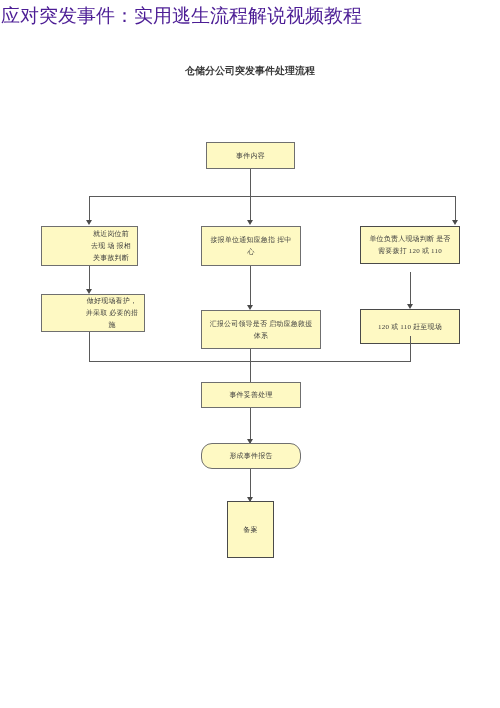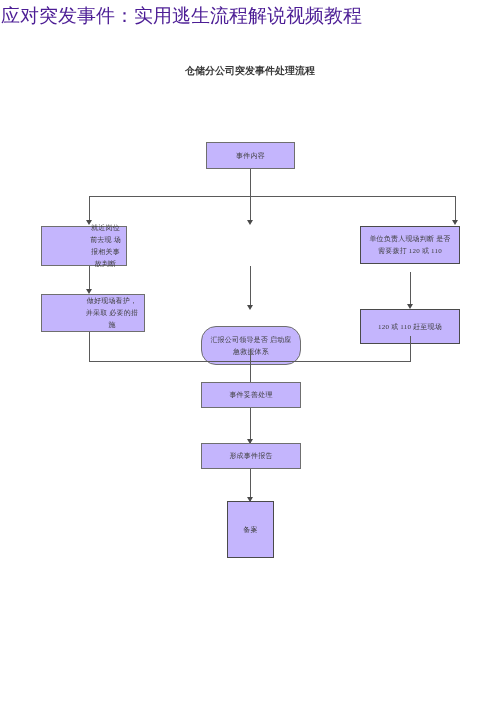--- a/index.html
+++ b/index.html
@@ -51,21 +51,21 @@
     line-height: 14px;
     color: #3a3a3a;
     font-family: "Liberation Serif", "DejaVu Serif", serif;
     font-weight: 700;
   }
 
   
   .node {
     position: absolute;
     box-sizing: border-box;
-    background: #c4b5fd;
+    background: #fef9c3;
     border: 1px solid #6f6f6f;
     color: #3d3d3d;
     font-family: "Liberation Serif", "DejaVu Serif", serif;
     font-size: 7px;
     line-height: 12px;
     display: flex;
     align-items: center;
     justify-content: center;
     text-align: center;
     padding: 2px 5px;
@@ -109,43 +109,46 @@
 
   <div class="ln v" style="left:89px;  top:156px; height:25px;"></div>
   <div class="arrow" style="left:86px; top:180px;"></div>
 
   <div class="ln v" style="left:250px; top:156px; height:25px;"></div>
   <div class="arrow" style="left:247px; top:180px;"></div>
 
   <div class="ln v" style="left:455px; top:156px; height:25px;"></div>
   <div class="arrow" style="left:452px; top:180px;"></div>
 
-  <div class="node" style="left:41px; top:186px; width:86px; height:40px;padding-left:48px;">
+  <div class="node" style="left:41px; top:186px; width:97px; height:40px;padding-left:48px;">
     <span class="txt">就近岗位前去现 场 报相关事故判断</span>
   </div>
 
+  <div class="node" style="left:201px; top:186px; width:100px; height:40px;">
+    <span class="txt">接报单位通知应急指 挥中心</span>
+  </div>
 
   <div class="node strong" style="left:360px; top:186px; width:100px; height:38px;">
     <span class="txt">单位负责人现场判断 是否需要拨打  120 或 110</span>
   </div>
 
   <div class="ln v" style="left:89px;  top:226px; height:25px;"></div>
   <div class="arrow" style="left:86px; top:249px;"></div>
 
   <div class="ln v" style="left:250px; top:226px; height:41px;"></div>
   <div class="arrow" style="left:247px; top:265px;"></div>
 
   <div class="ln v" style="left:410px; top:232px; height:34px;"></div>
   <div class="arrow" style="left:407px; top:264px;"></div>
 
   <div class="node" style="left:41px; top:254px; width:104px; height:38px;padding-left:43px;">
     <span class="txt">做好现场看护， 并采取 必要的措施</span>
   </div>
 
-  <div class="node" style="left:201px; top:286px; width:100px; height:39px;border-radius:15px;">
+  <div class="node" style="left:201px; top:270px; width:120px; height:39px;">
     <span class="txt">汇报公司领导是否 启动应急救援体系</span>
   </div>
 
   <div class="node strong" style="left:360px; top:269px; width:100px; height:35px;">
     <span class="txt">120 或 110 赶至现场</span>
   </div>
 
   <div class="ln v" style="left:89px;  top:292px; height:29px;"></div>
   <div class="ln v" style="left:410px; top:296px; height:25px;"></div>
   <div class="ln h" style="left:89px;  top:321px; width:322px;"></div>
@@ -153,21 +156,21 @@
   <div class="ln v" style="left:250px; top:309px; height:45px;"></div>
   <div class="arrow" style="left:247px; top:348px;"></div>
 
   <div class="node" style="left:201px; top:342px; width:100px; height:26px;">
     <span class="txt">事件妥善处理</span>
   </div>
 
   <div class="ln v" style="left:250px; top:368px; height:36px;"></div>
   <div class="arrow" style="left:247px; top:399px;"></div>
 
-  <div class="node" style="left:201px; top:403px; width:100px; height:26px;">
+  <div class="node" style="left:201px; top:403px; width:100px; height:26px;border-radius:11px;">
     <span class="txt">形成事件报告</span>
   </div>
 
   <div class="ln v" style="left:250px; top:429px; height:33px;"></div>
   <div class="arrow" style="left:247px; top:457px;"></div>
 
   <div class="node strong" style="left:227px; top:461px; width:47px; height:57px;">
     <span class="txt">备案</span>
   </div>
 

